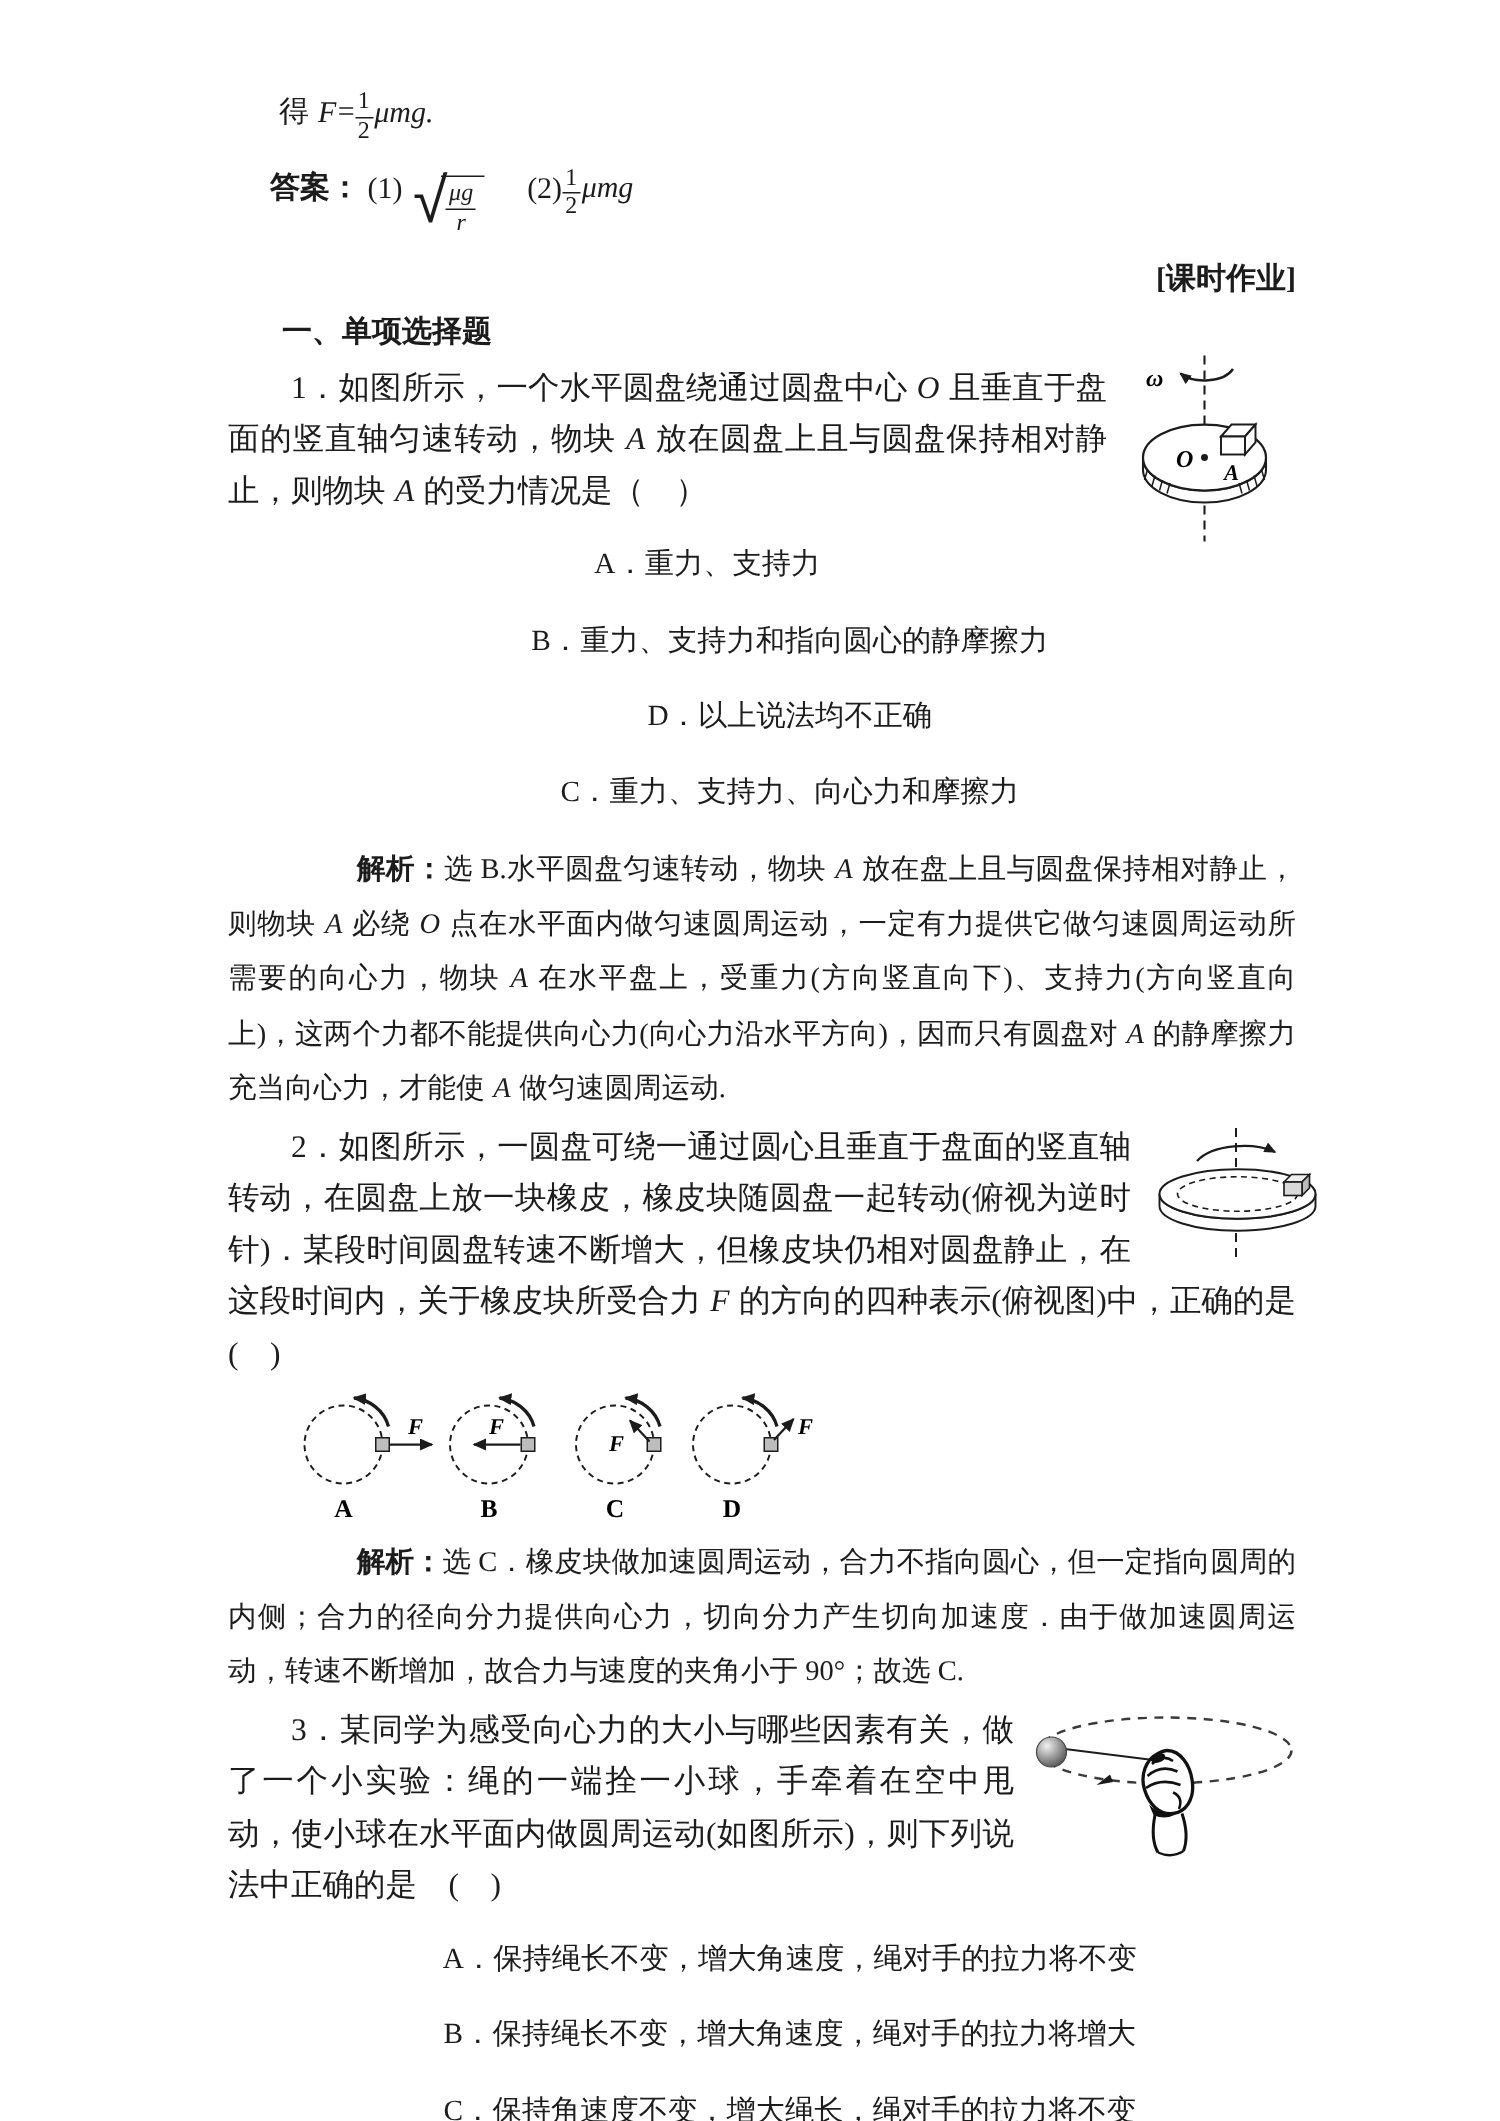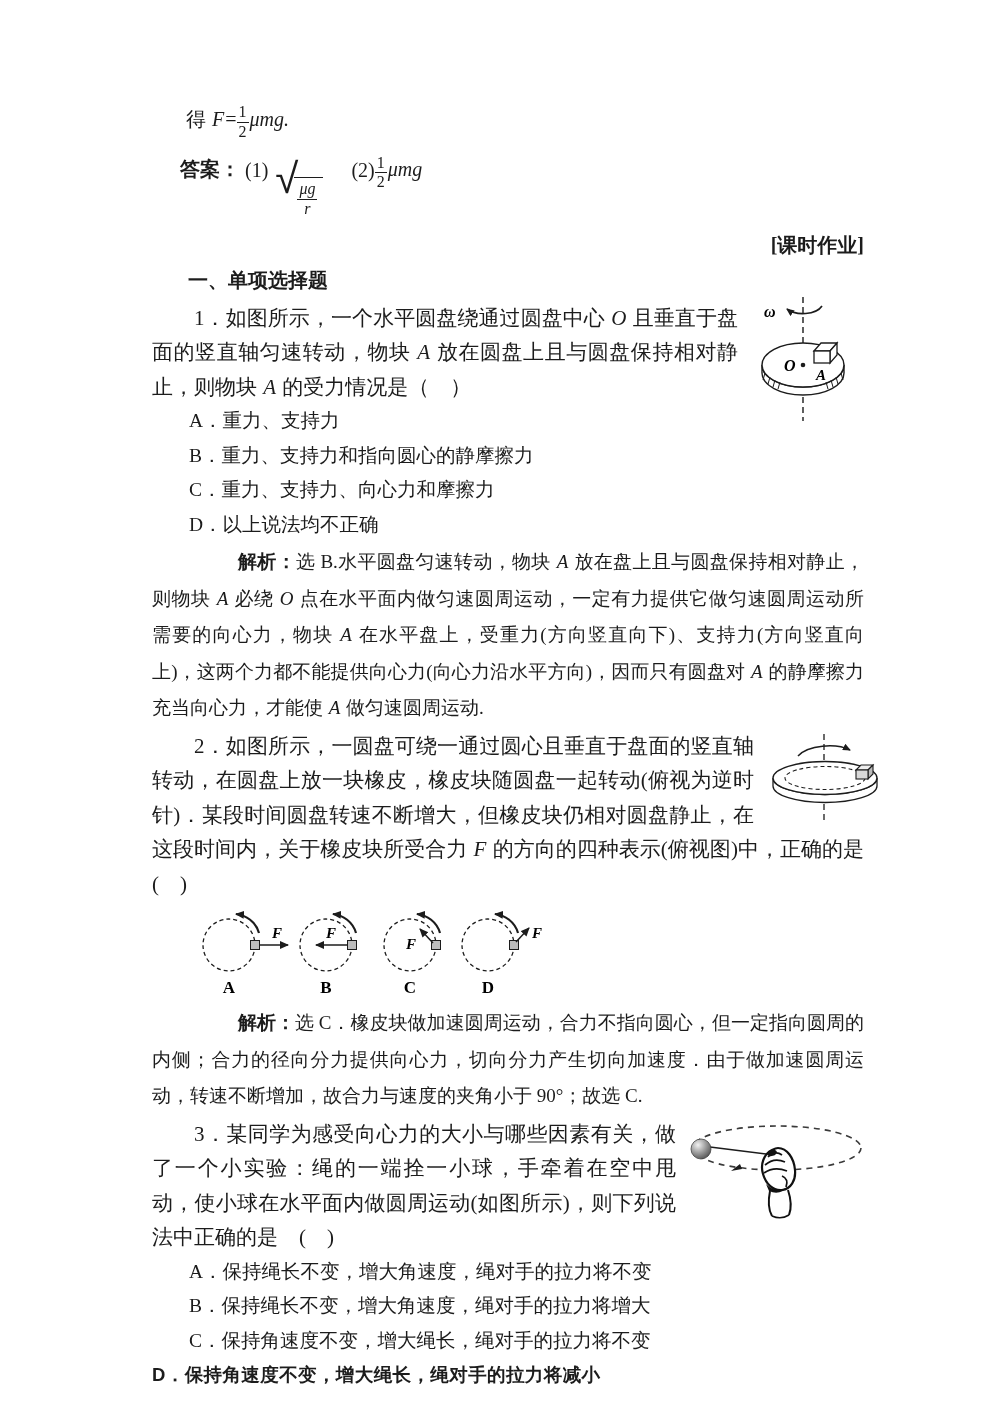--- a/index.html
+++ b/index.html
@@ -1,37 +1,37 @@
 <!DOCTYPE html>
 <html><head>
 <meta charset="utf-8">
 <style>
   html,body{margin:0;padding:0;background:#fff;}
   body{width:1000px;height:1414px;overflow:hidden;color:#1c1c1c;
        font-family:"Liberation Serif","DejaVu Serif",serif;}
-  .page{box-sizing:border-box;width:1000px;height:1414px;padding:104px 136px 0 152px;}
+  .page{box-sizing:border-box;width:1000px;height:1414px;padding:60px 136px 0 152px;}
 
   
   .fline{font-size:20px;margin:0 0 14px 34px;white-space:nowrap;}
   .fline .lbl{font-weight:bold;margin-left:-6px;}
   .var{font-style:italic;font-family:"Liberation Serif","DejaVu Serif",serif;padding:0 1px;}
   .frac{display:inline-block;vertical-align:-11px;text-align:center;line-height:1.05;font-size:16px;}
   .frac .fn{display:block;padding:0 2px 1px;border-bottom:1.4px solid #1c1c1c;}
   .frac .fd{display:block;padding-top:1px;}
   .sqrt{display:inline-flex;align-items:flex-start;vertical-align:-17px;margin:0 2px;}
   .radsym{font-size:42px;line-height:36px;margin-right:-4px;font-family:"DejaVu Sans",sans-serif;font-weight:200;}
-  .sqrt-body{border-top:1.8px solid #1c1c1c;padding:3px 6px 0 3px;margin-top:16px;}
+  .sqrt-body{border-top:1.8px solid #1c1c1c;padding:3px 6px 0 3px;margin-top:1px;}
   .gap{display:inline-block;width:26px;}
 
   .center-head{text-align:right;font-weight:bold;font-size:20px;margin:2px 0 8px;}
   .section-head{font-weight:bold;font-size:20px;margin:0 0 7px;text-indent:1.8em;}
 
   .stem{font-size:21px;line-height:34.5px;text-indent:2em;text-align:justify;margin:0;}
   .options{margin-left:37px;}
-  .option{font-size:19.5px;line-height:34.5px;margin:0;}
+  .option{font-size:19.5px;line-height:34.5px;margin:16px;text-align:center;}
   .option-flush{margin-left:-37px;font-family:"Liberation Sans","DejaVu Sans",sans-serif;
                 font-weight:600;font-size:18.5px;letter-spacing:0.4px;}
   .analysis{font-size:19px;line-height:36.5px;text-indent:2em;text-align:justify;margin:2px 0;}
   .analysis .albl{font-weight:bold;margin-left:48px;}
 
   .fig{float:right;}
   .fig1{width:132px;height:132px;margin:-8px -16px 2px 10px;}
   .fig2{width:132px;height:100px;margin:0 -30px 2px 8px;}
   .fig3{width:184px;height:108px;margin:-4px -4px 2px 8px;}
   .diagram{margin:4px 0 4px 36px;}
@@ -94,22 +94,22 @@
           <rect x="66" y="58" width="16" height="12"></rect>
         </g>
         <text x="68" y="87" font-size="15" class="vt bt">A</text>
       </svg>
     </div>
 
     <p class="stem"><span>1．如图所示，一个水平圆盘绕通过圆盘中心 </span><span class="var">O</span><span> 且垂直于盘面的竖直轴匀速转动，物块 </span><span class="var">A</span><span> 放在圆盘上且与圆盘保持相对静止，则物块 </span><span class="var">A</span><span> 的受力情况是（　）</span></p>
     <div class="options">
       <p class="option"><span>A．</span><span>重力、支持力</span></p>
       <p class="option"><span>B．</span><span>重力、支持力和指向圆心的静摩擦力</span></p>
+      <p class="option"><span>D．</span><span>以上说法均不正确</span></p>
       <p class="option"><span>C．</span><span>重力、支持力、向心力和摩擦力</span></p>
-      <p class="option"><span>D．</span><span>以上说法均不正确</span></p>
     </div>
     <p class="analysis"><span class="albl">解析：</span><span><span>选 B.水平圆盘匀速转动，物块 </span><span class="var">A</span><span> 放在盘上且与圆盘保持相对静止，则物块 </span><span class="var">A</span><span> 必绕 </span><span class="var">O</span><span> 点在水平面内做匀速圆周运动，一定有力提供它做匀速圆周运动所需要的向心力，物块 </span><span class="var">A</span><span> 在水平盘上，受重力(方向竖直向下)、支持力(方向竖直向上)，这两个力都不能提供向心力(向心力沿水平方向)，因而只有圆盘对 </span><span class="var">A</span><span> 的静摩擦力充当向心力，才能使 </span><span class="var">A</span><span> 做匀速圆周运动.</span></span></p>
   </section>
 
   <section>
     <div class="fig fig2">
       <svg viewBox="0 0 132 100" width="132" height="100">
         <defs>
           <marker id="ar2" markerWidth="9" markerHeight="8" refX="7" refY="3.5" orient="auto" markerUnits="userSpaceOnUse">
             <path d="M0,0 L8,3.5 L0,7 Z" fill="#1c1c1c"></path>

